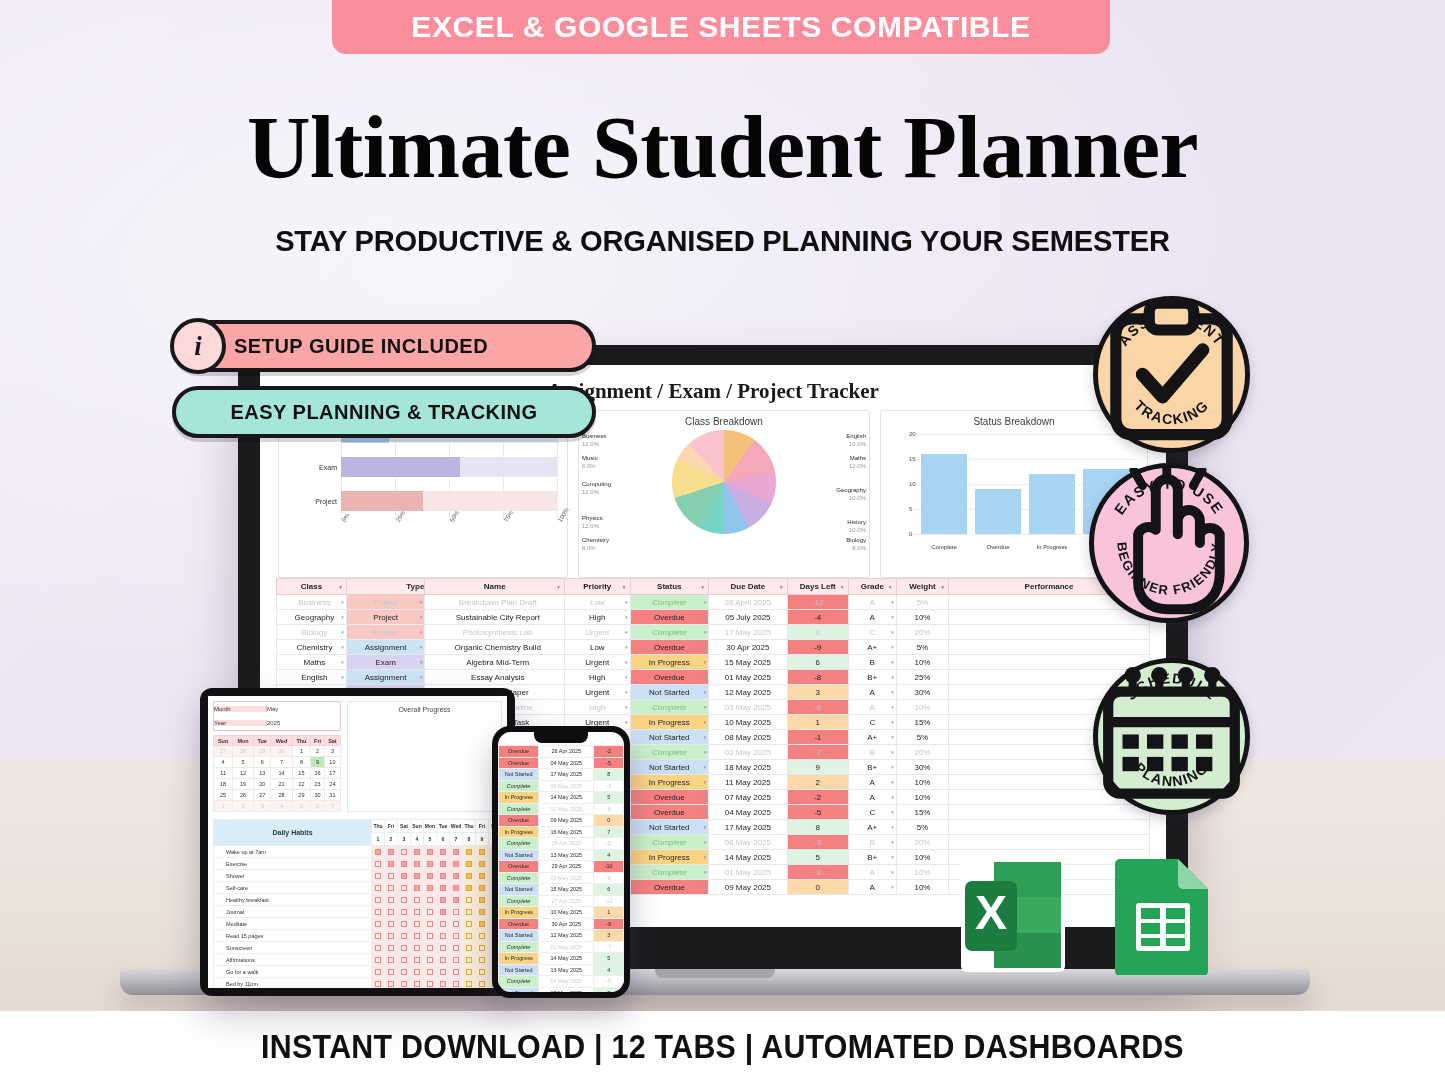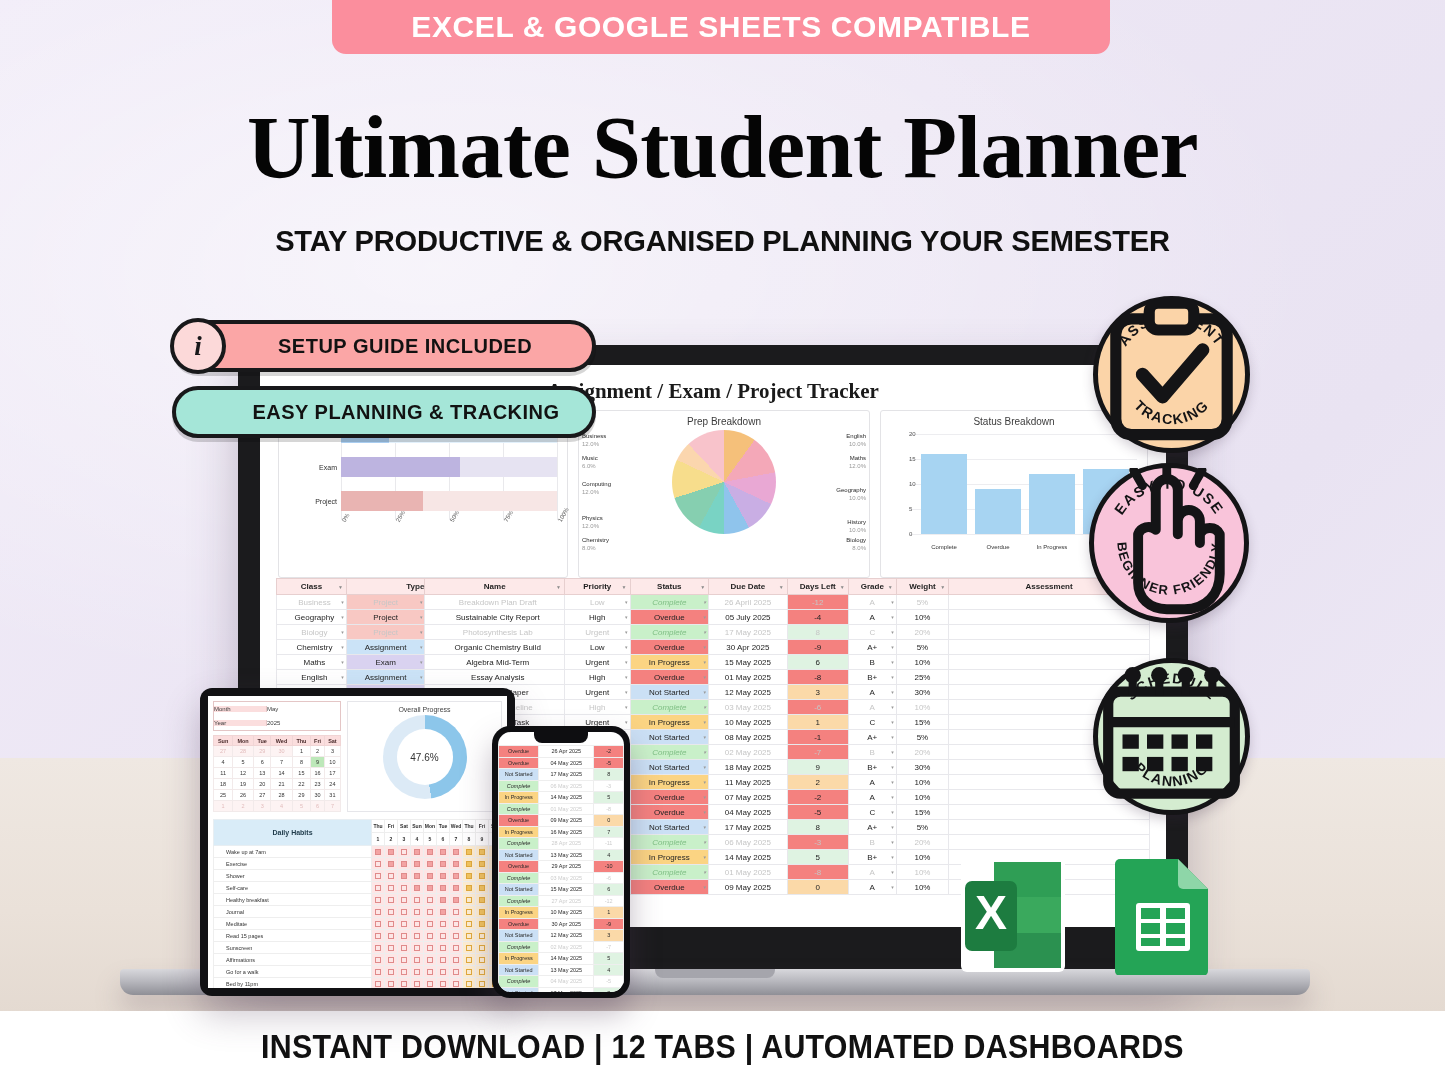--- a/index.html
+++ b/index.html
@@ -213,21 +213,21 @@
   }
   .phone table{ border-collapse:collapse; width:100%; margin-top:13px; }
   .phone td{ font-size:5.5px; height:11.5px; text-align:center; border:1px solid #eee; color:#2a2a2a; }
   .phone td.stat{ width:38px; } .phone td.dt{ width:52px; } .phone td.dl{ width:28px; }
 
   
   .pill{
     position:absolute; border:4px solid #18181a; border-radius:40px;
     display:flex; align-items:center; z-index:20; box-shadow:0 4px 0 rgba(0,0,0,.16);
   }
-  .pill span{ font-size:20px; font-weight:bold; color:#121212; letter-spacing:.5px;margin-left:44px; }
+  .pill span{ font-size:20px; font-weight:bold; color:#121212; letter-spacing:.5px; }
   .pill-setup{ left:172px; top:320px; width:424px; height:52px; background:#fba6a6; padding-left:58px; }
   .pill-easy{ left:172px; top:386px; width:424px; height:52px; background:#a5e6d8; justify-content:center; }
   .info-circle{
     position:absolute; left:-6px; top:-6px; width:56px; height:56px; border-radius:50%;
     background:#fcd9d9; border:4px solid #18181a; display:flex; align-items:center; justify-content:center;
     font-family:"Liberation Serif",serif; font-style:italic; font-weight:bold; font-size:27px; color:#18181a;
   }
 
   
   .stamp{
@@ -301,21 +301,21 @@
               <span style="left:0%">0%</span>
               <span style="left:25%">25%</span>
               <span style="left:50%">50%</span>
               <span style="left:75%">75%</span>
               <span style="left:100%">100%</span>
             </div>
           </div>
         </div>
 
         <div class="chart-card c2">
-          <div class="ct">Prep Breakdown</div>
+          <div class="ct">Class Breakdown</div>
           <div class="pie" style="background:conic-gradient(#f5c07a 0% 10%,#f4a8b8 10% 22%,#e9a8d4 22% 32%,#c9aee4 32% 42%,#8fc4ec 42% 50%,#79d3c4 50% 58%,#86cfb0 58% 70%,#f7dd8c 70% 82%,#fbd6ae 82% 88%,#f8c3cb 88% 100%)"></div>
           <div class="pie-labels">
             <div class="pl" style="right:3px;top:22px;text-align:right"><b>English</b><s>10.0%</s></div>
             <div class="pl" style="right:3px;top:44px;text-align:right"><b>Maths</b><s>12.0%</s></div>
             <div class="pl" style="right:3px;top:76px;text-align:right"><b>Geography</b><s>10.0%</s></div>
             <div class="pl" style="right:3px;top:108px;text-align:right"><b>History</b><s>10.0%</s></div>
             <div class="pl" style="right:3px;top:126px;text-align:right"><b>Biology</b><s>8.0%</s></div>
             <div class="pl" style="left:3px;top:126px"><b>Chemistry</b><s>8.0%</s></div>
             <div class="pl" style="left:3px;top:104px"><b>Physics</b><s>12.0%</s></div>
             <div class="pl" style="left:3px;top:70px"><b>Computing</b><s>12.0%</s></div>
@@ -360,21 +360,21 @@
             <tr id="hdr-row">
               <th style="width: 8%;">Class<span class="fl">▼</span></th>
               <th style="width: 9%; text-align: right;">Type<span class="fl">▼</span></th>
               <th style="width: 16%;">Name<span class="fl">▼</span></th>
               <th style="width: 7.5%;">Priority<span class="fl">▼</span></th>
               <th style="width: 9%;">Status<span class="fl">▼</span></th>
               <th style="width: 9%;">Due Date<span class="fl">▼</span></th>
               <th style="width: 7%;">Days Left<span class="fl">▼</span></th>
               <th style="width: 5.5%; margin-top: 40px;">Grade<span class="fl">▼</span></th>
               <th style="width: 6%;">Weight<span class="fl">▼</span></th>
-              <th style="width: 23%;">Assessment</th>
+              <th style="width: 23%;">Performance</th>
             </tr>
           </thead>
         <tbody id="tbl-body">
             <tr class="faded">
               <td class="l">Business<span class="dd">▾</span></td>
               <td class=" t-project">Project<span class="dd">▾</span></td>
               <td class="l">Breakdown Plan Draft</td>
               <td class="">Low<span class="dd">▾</span></td>
               <td class=" st-complete">Complete<span class="dd">▾</span></td>
               <td class="">26 April 2025</td>
@@ -700,23 +700,20 @@
                 <td class="mute">4</td>
                 <td class="mute">5</td>
                 <td class="mute">6</td>
                 <td class="mute">7</td>
               </tr>
             </tbody>
         </table>
       </div>
       <div class="prog-card">
         <div class="pt">Overall Progress</div>
-        <div class="donut">
-            <div class="donut-val">47.6%</div>
-          </div>
       </div>
     </div>
     <div class="habits">
       <table>
         <thead>
             <tr id="hab-head">
               <th class="hh" rowspan="2">Daily Habits</th>
               <th class="dcol">Thu</th>
               <th class="dcol">Fri</th>
               <th class="dcol">Sat</th>

